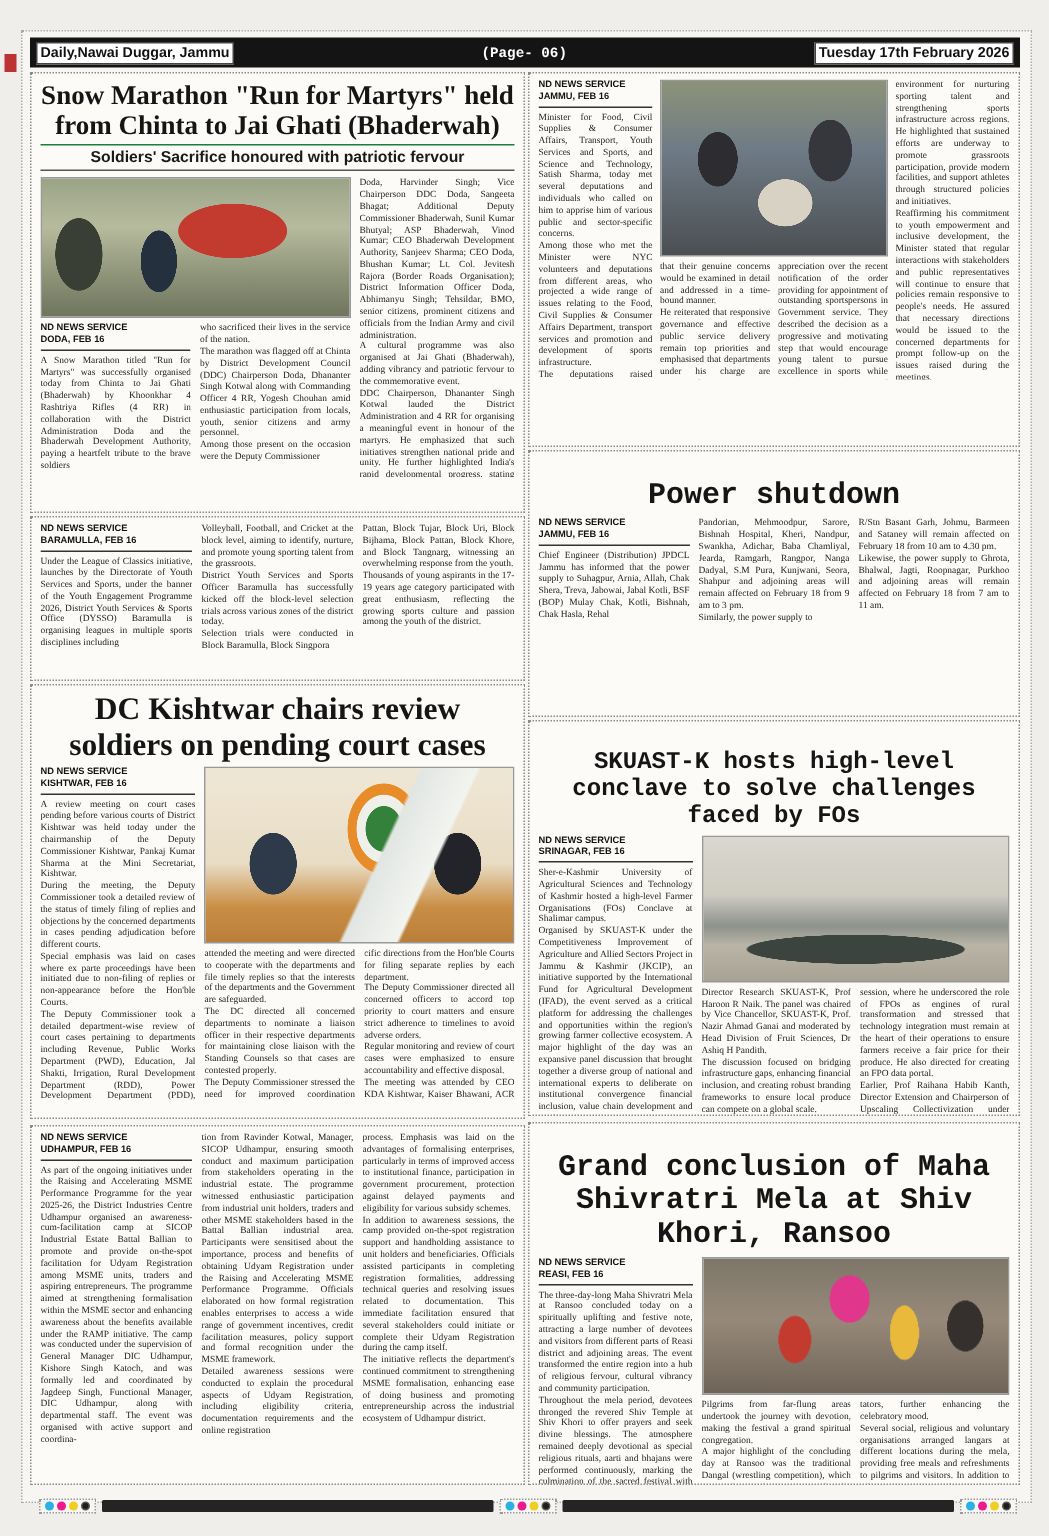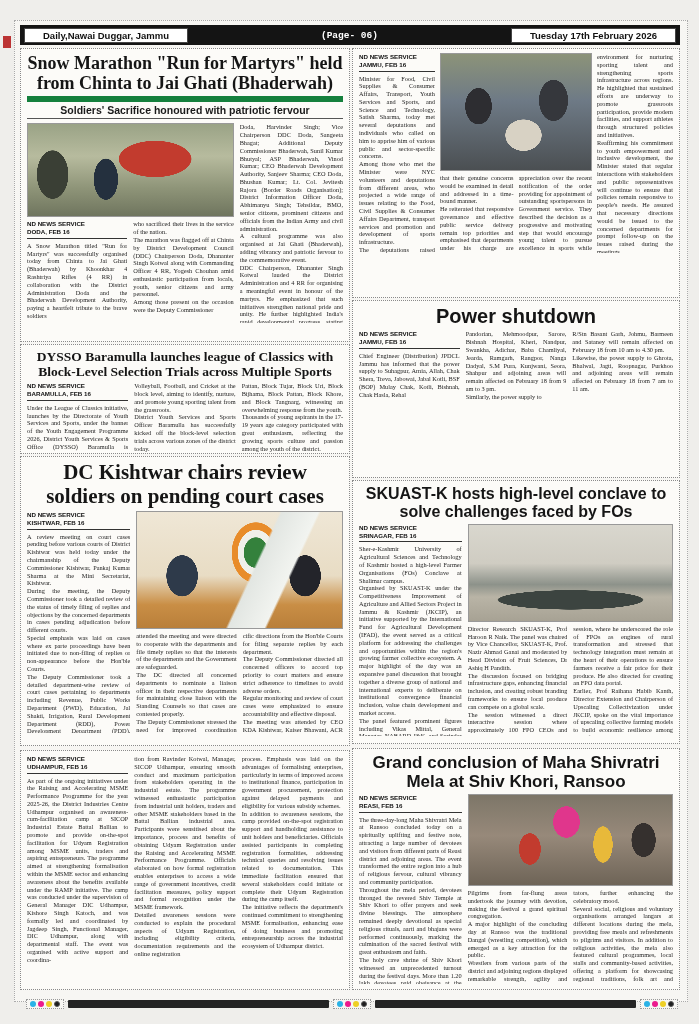--- a/index.html
+++ b/index.html
@@ -2,28 +2,28 @@
 <html><head>
 <meta charset="utf-8">
 <style>
   html,body{margin:0;padding:0;}
   body{width:699px;height:1024px;background:#e9e9e6;font-family:"Liberation Serif",serif;}
   .sheet{position:relative;width:699px;height:1024px;background:#efeeeb;overflow:hidden;}
   .paper{position:absolute;left:14px;top:20px;width:672px;height:980px;background:#f7f6f3;border:1px dotted #aaa;}
   .corner-mark{position:absolute;left:3px;top:36px;width:8px;height:12px;background:#b33;}
   
   .masthead{position:absolute;left:20px;top:25px;width:660px;height:20px;background:#141414;display:flex;align-items:center;justify-content:space-between;padding:0 4px;box-sizing:border-box;}
-  .mast-box{background:#fff;color:#111;font-family:"Liberation Sans",sans-serif;font-weight:bold;font-size:9.5px;padding:1px 18px;border:1px solid #444;}
+  .mast-box{background:#fff;color:#111;font-family:"Liberation Sans",sans-serif;font-weight:bold;font-size:9.5px;padding:1px 2px;border:1px solid #444;}
   .mast-center{color:#fff;font-family:Liberation Mono, monospace;font-weight:bold;font-size:9.5px;}
   
   .art{position:absolute;background:#fcfbf8;border:1px dotted #8a8a8a;padding:4px 6px;box-sizing:border-box;overflow:hidden;}
   .hl{font-weight:bold;text-align:center;margin:0 0 3px 0;line-height:1.12;color:#151515;}
   .serif{font-family:"Liberation Serif",serif;}
-  .sans{font-family:Liberation Sans, sans-serif;}
-  .subhead{font-family:"Liberation Sans",sans-serif;font-weight:bold;font-size:10.5px;text-align:center;border-top:6px solid #15803d;border-bottom:1px solid #555;padding:2px 0;margin-bottom:4px;color:#1a1a1a;}
+  .sans{font-family:Liberation Mono, monospace;margin-top:15px;}
+  .subhead{font-family:"Liberation Sans",sans-serif;font-weight:bold;font-size:10.5px;text-align:center;border-top:1px solid #15803d;border-bottom:1px solid #555;padding:2px 0;margin-bottom:4px;color:#1a1a1a;}
   .cols{display:flex;gap:6px;}
   .col{flex:1;overflow:hidden;}
   .body{font-family:"Liberation Serif",serif;font-size:6.3px;line-height:1.24;text-align:justify;white-space:pre-line;color:#222;}
   .byline{font-family:"Liberation Sans",sans-serif;font-weight:bold;font-size:6.2px;color:#111;border-bottom:1px solid #333;padding-bottom:2px;margin-bottom:3px;line-height:1.25;}
   .photo{width:100%;border:1px solid #999;box-sizing:border-box;}
   .ph-snow{background:
     radial-gradient(ellipse 60px 30px at 62% 38%, #c23b2e 0 60%, rgba(0,0,0,0) 61%),
     radial-gradient(ellipse 26px 40px at 12% 55%, #3a3f35 0 60%, rgba(0,0,0,0) 61%),
     radial-gradient(ellipse 20px 34px at 38% 60%, #24303e 0 60%, rgba(0,0,0,0) 61%),
     linear-gradient(180deg,#9aa386 0%,#b7bb9e 35%,#8e9478 70%,#6f755e 100%);}
@@ -89,21 +89,20 @@
 Among those present on the occasion were the Deputy Commissioner</div>
         </div>
       </div>
       <div class="col body" style="flex:1;">Doda, Harvinder Singh; Vice Chairperson DDC Doda, Sangeeta Bhagat; Additional Deputy Commissioner Bhaderwah, Sunil Kumar Bhutyal; ASP Bhaderwah, Vinod Kumar; CEO Bhaderwah Development Authority, Sanjeev Sharma; CEO Doda, Bhushan Kumar; Lt. Col. Jevitesh Rajora (Border Roads Organisation); District Information Officer Doda, Abhimanyu Singh; Tehsildar, BMO, senior citizens, prominent citizens and officials from the Indian Army and civil administration.
 A cultural programme was also organised at Jai Ghati (Bhaderwah), adding vibrancy and patriotic fervour to the commemorative event.
 DDC Chairperson, Dhananter Singh Kotwal lauded the District Administration and 4 RR for organising a meaningful event in honour of the martyrs. He emphasized that such initiatives strengthen national pride and unity. He further highlighted India's rapid developmental progress, stating that sustained growth is a key driving force towards achieving the vision of a Viksit Bharat.</div>
     </div>
   </section>
 
   <section class="art" style="left:20px;top:344px;width:330px;height:110px;">
-    <h1 class="hl serif" style="font-size:13.5px;">DYSSO Baramulla launches league of Classics with Block-Level Selection Trials across Multiple Sports</h1>
     <div class="cols">
       <div class="col">
         <div class="byline">
           <div>ND NEWS SERVICE</div>
           <div>BARAMULLA, FEB 16</div>
         </div>
         <div class="body">Under the League of Classics initiative, launches by the Directorate of Youth Services and Sports, under the banner of the Youth Engagement Programme 2026, District Youth Services &amp; Sports Office (DYSSO) Baramulla is organising leagues in multiple sports disciplines including</div>
       </div>
       <div class="col body">Volleyball, Football, and Cricket at the block level, aiming to identify, nurture, and promote young sporting talent from the grassroots.
 District Youth Services and Sports Officer Baramulla has successfully kicked off the block-level selection trials across various zones of the district today.
@@ -224,21 +223,21 @@
 The discussion focused on bridging infrastructure gaps, enhancing financial inclusion, and creating robust branding frameworks to ensure local produce can compete on a global scale.
 The session witnessed a direct interactive session where approximately 100 FPO CEOs and Directors voiced their grassroots-level concerns directly to policymakers and financial heads. These leaders highlighted the pestering problems of credit access and the need for sophisticated value-addition facilities within the Kashmir Valley. In response, the Vice-Chancellor, delivered a counselling</div>
           <div class="col body">session, where he underscored the role of FPOs as engines of rural transformation and stressed that technology integration must remain at the heart of their operations to ensure farmers receive a fair price for their produce. He also directed for creating an FPO data portal.
 Earlier, Prof Raihana Habib Kanth, Director Extension and Chairperson of Upscaling Collectivization under JKCIP, spoke on the vital importance of upscaling collective farming models to build economic resilience among local farmers. A technical presentation by Dr Mohammad Iqbal Bhat, Coordinator of Upscaling Collectivization of JKCIP, provided a detailed analysis of the current scenario and future strategies required to strengthen Farmer Producer Organizations in Jammu &amp; Kashmir.</div>
         </div>
       </div>
     </div>
   </section>
 
   <section class="art" style="left:352px;top:748px;width:328px;height:242px;">
-    <h1 class="hl sans" style="font-size:17px;text-align:center;">Grand conclusion of Maha Shivratri Mela at Shiv Khori, Ransoo</h1>
+    <h1 class="hl sans" style="font-size:20px;text-align:center;">Grand conclusion of Maha Shivratri Mela at Shiv Khori, Ransoo</h1>
     <div class="cols" style="height:190px;">
       <div class="col">
         <div class="byline">
           <div>ND NEWS SERVICE</div>
           <div>REASI, FEB 16</div>
         </div>
         <div class="body">The three-day-long Maha Shivratri Mela at Ransoo concluded today on a spiritually uplifting and festive note, attracting a large number of devotees and visitors from different parts of Reasi district and adjoining areas. The event transformed the entire region into a hub of religious fervour, cultural vibrancy and community participation.
 Throughout the mela period, devotees thronged the revered Shiv Temple at Shiv Khori to offer prayers and seek divine blessings. The atmosphere remained deeply devotional as special religious rituals, aarti and bhajans were performed continuously, marking the culmination of the sacred festival with great enthusiasm and faith.
 The holy cave shrine of Shiv Khori witnessed an unprecedented turnout during the festival days. More than 1.20 lakh devotees paid obeisance at the sacred shrine and sought blessings of Lord Shiva.</div>
       </div>

